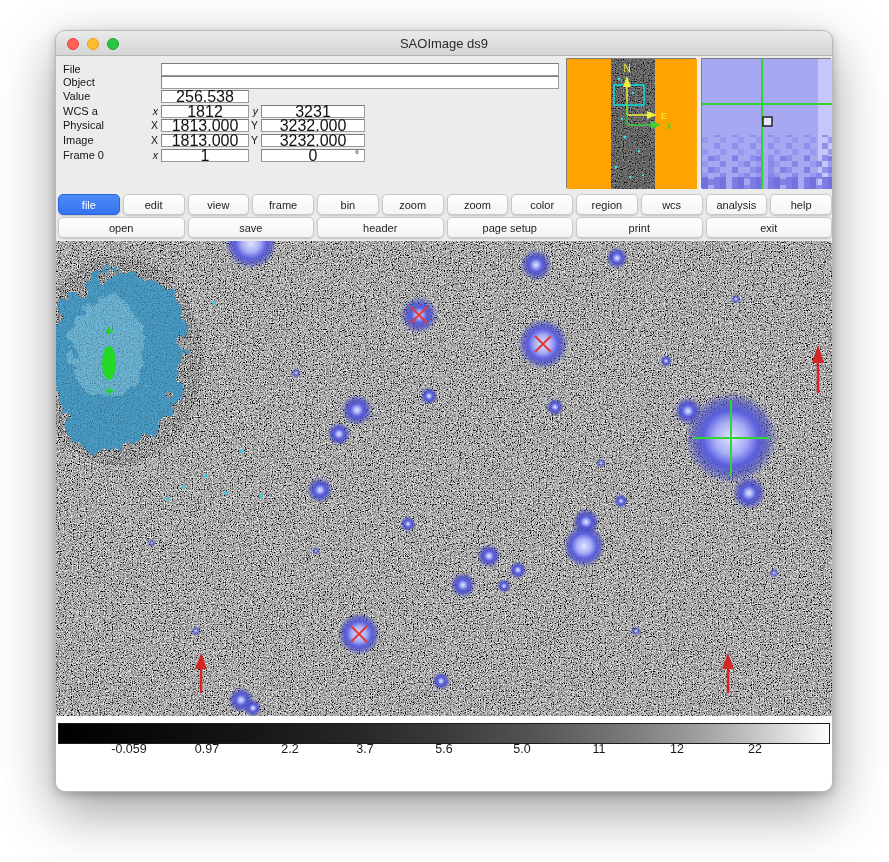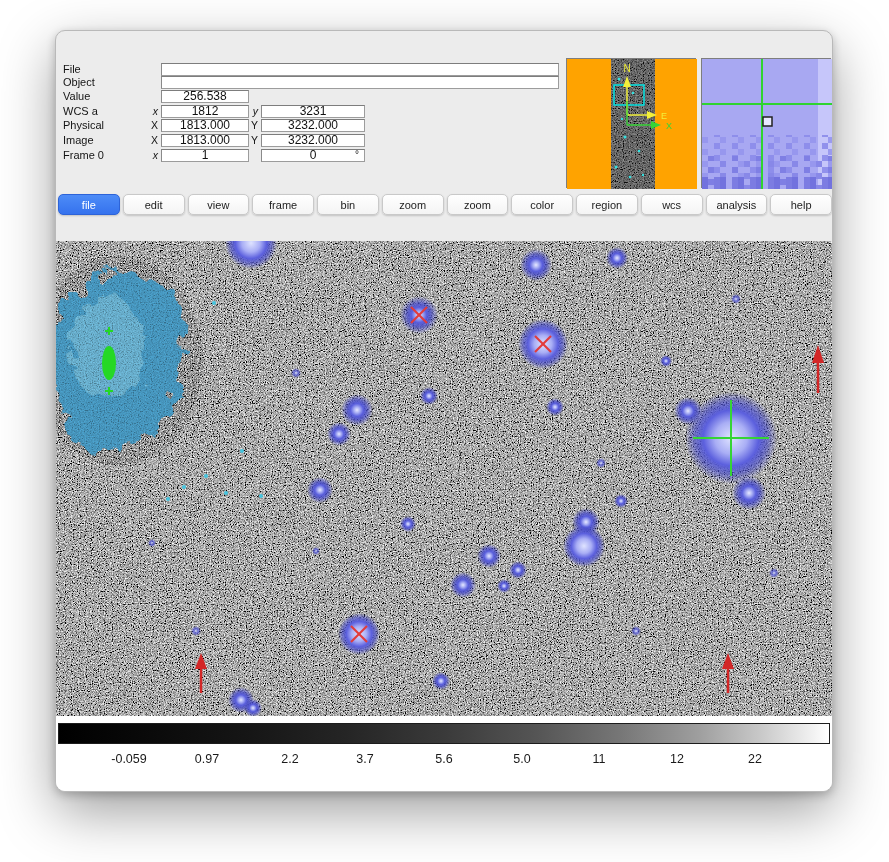--- a/index.html
+++ b/index.html
@@ -29,21 +29,21 @@
   
   .infopanel { position:absolute; left:0; top:25px; width:508px; height:138px; }
   .irow { position:absolute; left:0; width:100%; height:13px; }
   .ilabel { position:absolute; left:7px; font-size:11px; line-height:13px; color:#141414; }
   .isub { position:absolute; width:22px; text-align:right; font-size:10.5px; line-height:13px; color:#141414; }
   .isub.it { font-style:italic; }
   .ideg { position:absolute; left:299px; font-size:10px; line-height:11px; color:#141414; }
   .field {
     position:absolute; height:13px; background:#ffffff;
     border:1px solid #9c9c9c; border-top-color:#7d7d7d; border-left-color:#8a8a8a;
-    font-size:12px; line-height:11px; text-align:center; color:#111;
+    font-size:16px; line-height:11px; text-align:center; color:#111;
   }
   .f-long  { left:105px; width:398px; }
   .f-a     { left:105px; width:88px; }
   .f-b     { left:205px; width:104px; }
   .sub1 { left:80px; }
   .sub2 { left:180px; }
 
   
   .panner, .magnifier {
     position:absolute; top:27px; width:130px; height:130px;
@@ -78,21 +78,21 @@
 
   
   .cbar-section { position:absolute; left:0; top:685px; width:778px; height:77px; background:#ffffff; }
   .gradientbar {
     position:absolute; left:2px; top:7px; width:772px; height:21px;
     border:1px solid #1c1c1c;
     background:linear-gradient(to right,
       #000000 0%, #0a0a0a 12%, #161616 25%, #262626 38%, #3a3a3a 50%,
       #555555 62%, #777777 73%, #9e9e9e 83%, #c8c8c8 91%, #f2f2f2 98%, #ffffff 100%);
   }
-  .ticks { position:absolute; left:0; top:36px; width:100%; height:18px; }
+  .ticks { position:absolute; left:0; top:26px; width:100%; height:18px; }
   .tick {
     position:absolute; transform:translateX(-50%);
     font-size:12.5px; color:#1a1a1a; white-space:nowrap;
   }
 </style>
 </head>
 <body>
 
 <svg width="0" height="0" style="position:absolute" aria-hidden="true">
   <defs>
@@ -138,20 +138,28 @@
     <pattern id="mpixC" width="18" height="6" patternUnits="userSpaceOnUse">
       <rect x="0" y="0" width="6" height="6" fill="#7272de"></rect>
       <rect x="12" y="0" width="6" height="6" fill="#7c7ce2"></rect>
     </pattern>
   </defs>
 </svg>
 
 <div class="page">
   <div class="window">
 
+    <div class="titlebar">
+      <div class="traffic">
+        <span class="tl red"></span>
+        <span class="tl yellow"></span>
+        <span class="tl green"></span>
+      </div>
+      <div class="title">SAOImage ds9</div>
+    </div>
 
     <div class="infopanel">
       <div class="irow" style="top:7px">
         <span class="ilabel">File</span>
         <div class="field f-long"></div>
       </div>
       <div class="irow" style="top:20px">
         <span class="ilabel">Object</span>
         <div class="field f-long"></div>
       </div>
@@ -243,20 +251,28 @@
       <button class="mbtn">bin</button>
       <button class="mbtn">zoom</button>
       <button class="mbtn">zoom</button>
       <button class="mbtn">color</button>
       <button class="mbtn">region</button>
       <button class="mbtn">wcs</button>
       <button class="mbtn">analysis</button>
       <button class="mbtn">help</button>
     </div>
 
+    <div class="filerow">
+      <button class="fbtn">open</button>
+      <button class="fbtn">save</button>
+      <button class="fbtn">header</button>
+      <button class="fbtn">page setup</button>
+      <button class="fbtn">print</button>
+      <button class="fbtn">exit</button>
+    </div>
 
     <div class="imagearea">
       <svg width="778" height="475" viewBox="0 0 778 475">
         <rect width="778" height="475" fill="#474747"></rect>
         <rect width="778" height="475" filter="url(#grain)"></rect>
 
         <g>
           <circle cx="195" cy="2" r="26" fill="url(#star2)"></circle>
           <circle cx="480" cy="24" r="16" fill="url(#star)"></circle>
           <circle cx="561" cy="17" r="11" fill="url(#star)"></circle>

